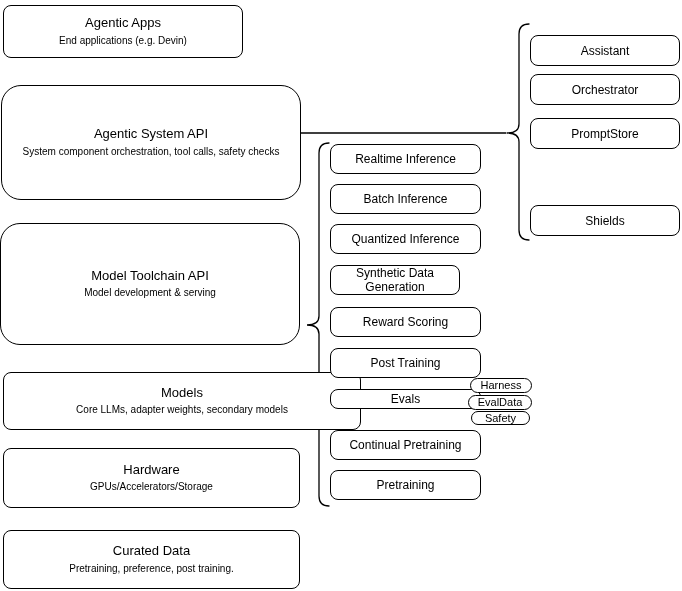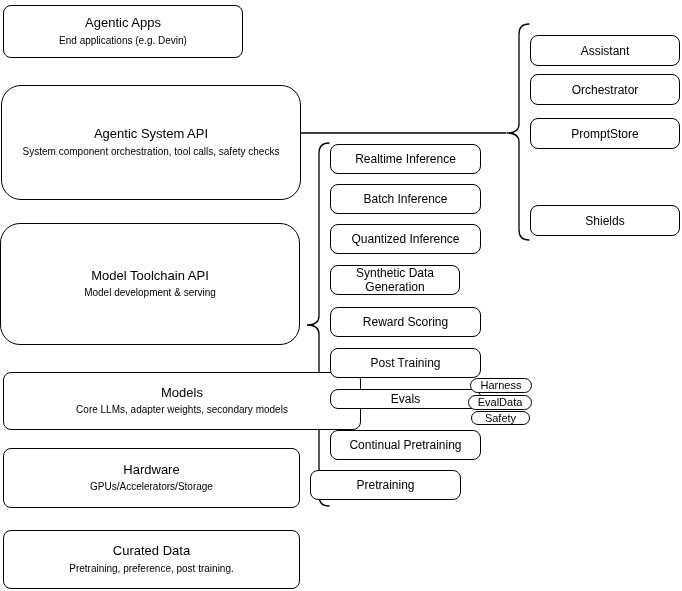--- a/index.html
+++ b/index.html
@@ -107,21 +107,21 @@
   </div>
 
   <div class="smallnode" style="left:330px; top:144px; width:151px; height:30px;">Realtime Inference</div>
   <div class="smallnode" style="left:330px; top:184px; width:151px; height:30px;">Batch Inference</div>
   <div class="smallnode" style="left:330px; top:224px; width:151px; height:30px;">Quantized Inference</div>
   <div class="smallnode" style="left:330px; top:265px; width:130px; height:30px;">Synthetic Data Generation</div>
   <div class="smallnode" style="left:330px; top:307px; width:151px; height:30px;">Reward Scoring</div>
   <div class="smallnode" style="left:330px; top:348px; width:151px; height:30px;">Post Training</div>
   <div class="smallnode" style="left:330px; top:389px; width:151px; height:20px;">Evals</div>
   <div class="smallnode" style="left:330px; top:430px; width:151px; height:30px;">Continual Pretraining</div>
-  <div class="smallnode" style="left:310px; top:470px; width:151px; height:30px;">Pretraining</div>
+  <div class="smallnode" style="left:330px; top:470px; width:151px; height:30px;">Pretraining</div>
 
   <div class="pill" style="left:470px; top:378px; width:62px; height:15px;">Harness</div>
   <div class="pill" style="left:468px; top:395px; width:64px; height:15px;">EvalData</div>
   <div class="pill" style="left:471px; top:411px; width:59px; height:14px;">Safety</div>
 
   <div class="smallnode" style="left:530px; top:35px; width:150px; height:31px;">Assistant</div>
   <div class="smallnode" style="left:530px; top:74px; width:150px; height:31px;">Orchestrator</div>
   <div class="smallnode" style="left:530px; top:118px; width:150px; height:31px;">PromptStore</div>
   <div class="smallnode" style="left:530px; top:205px; width:150px; height:31px;">Shields</div>
 

